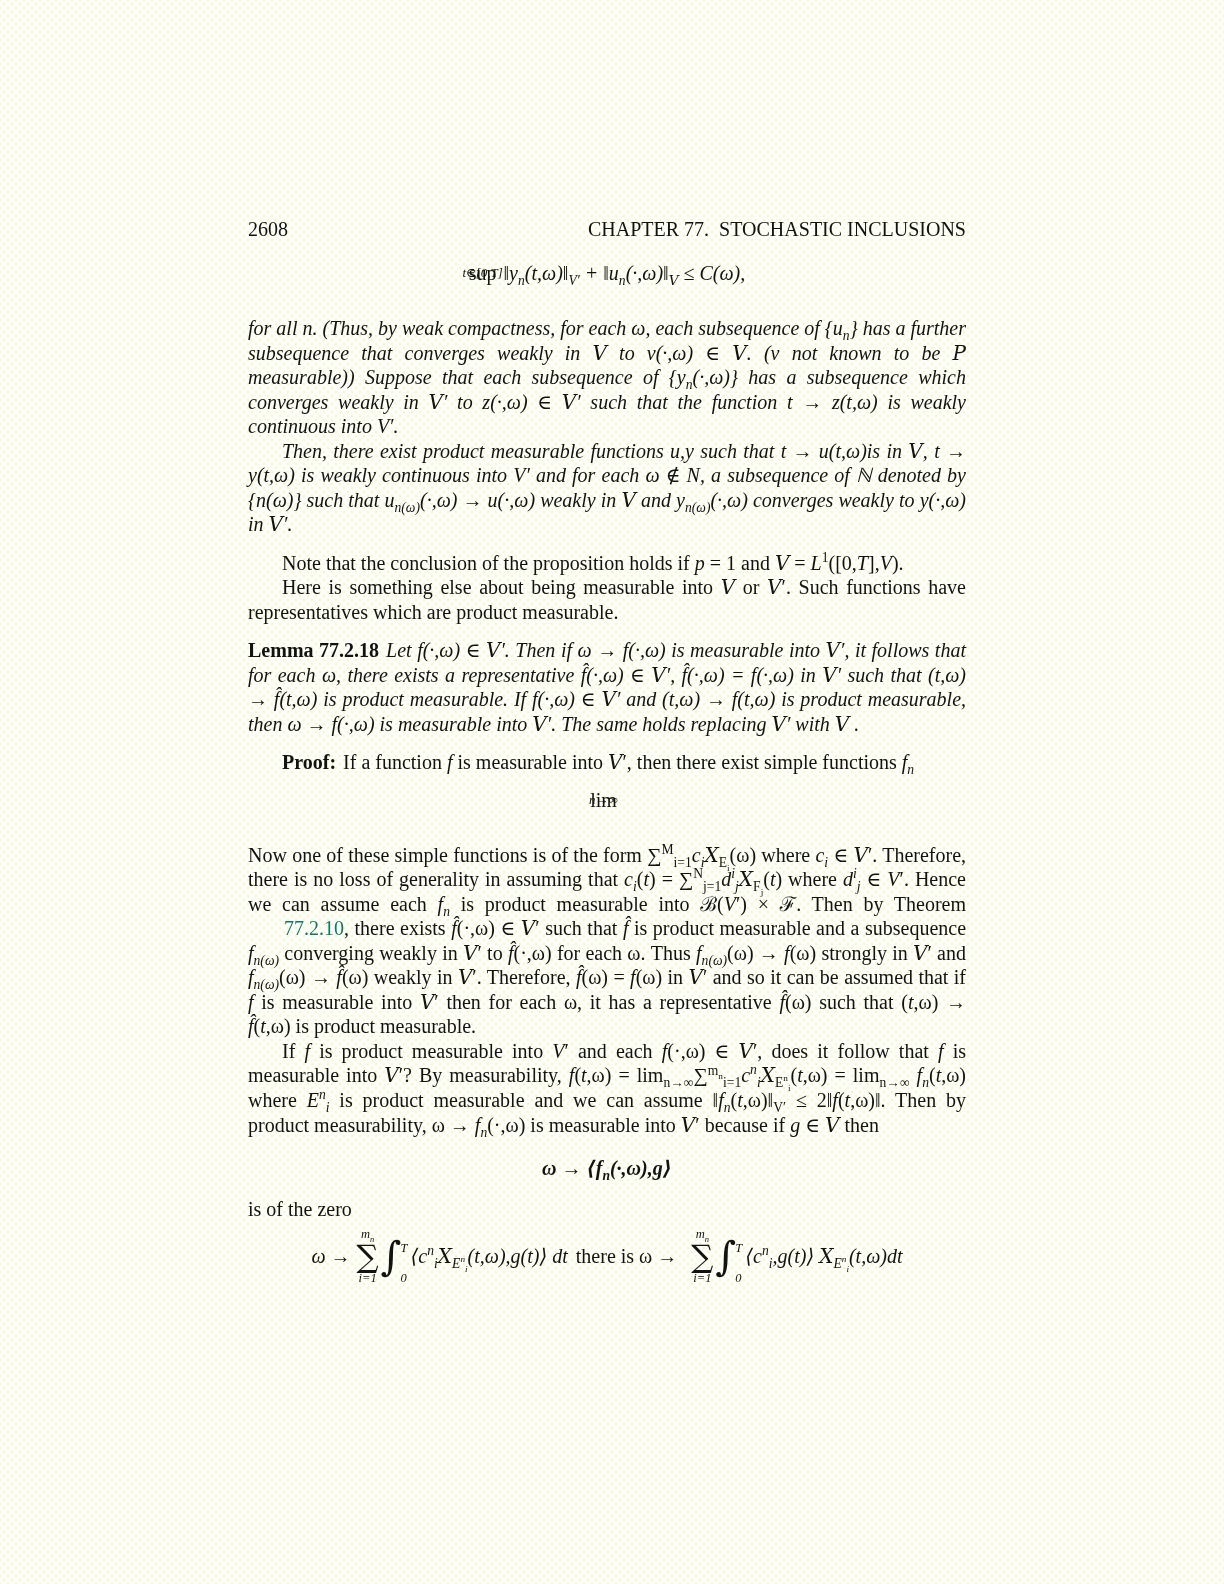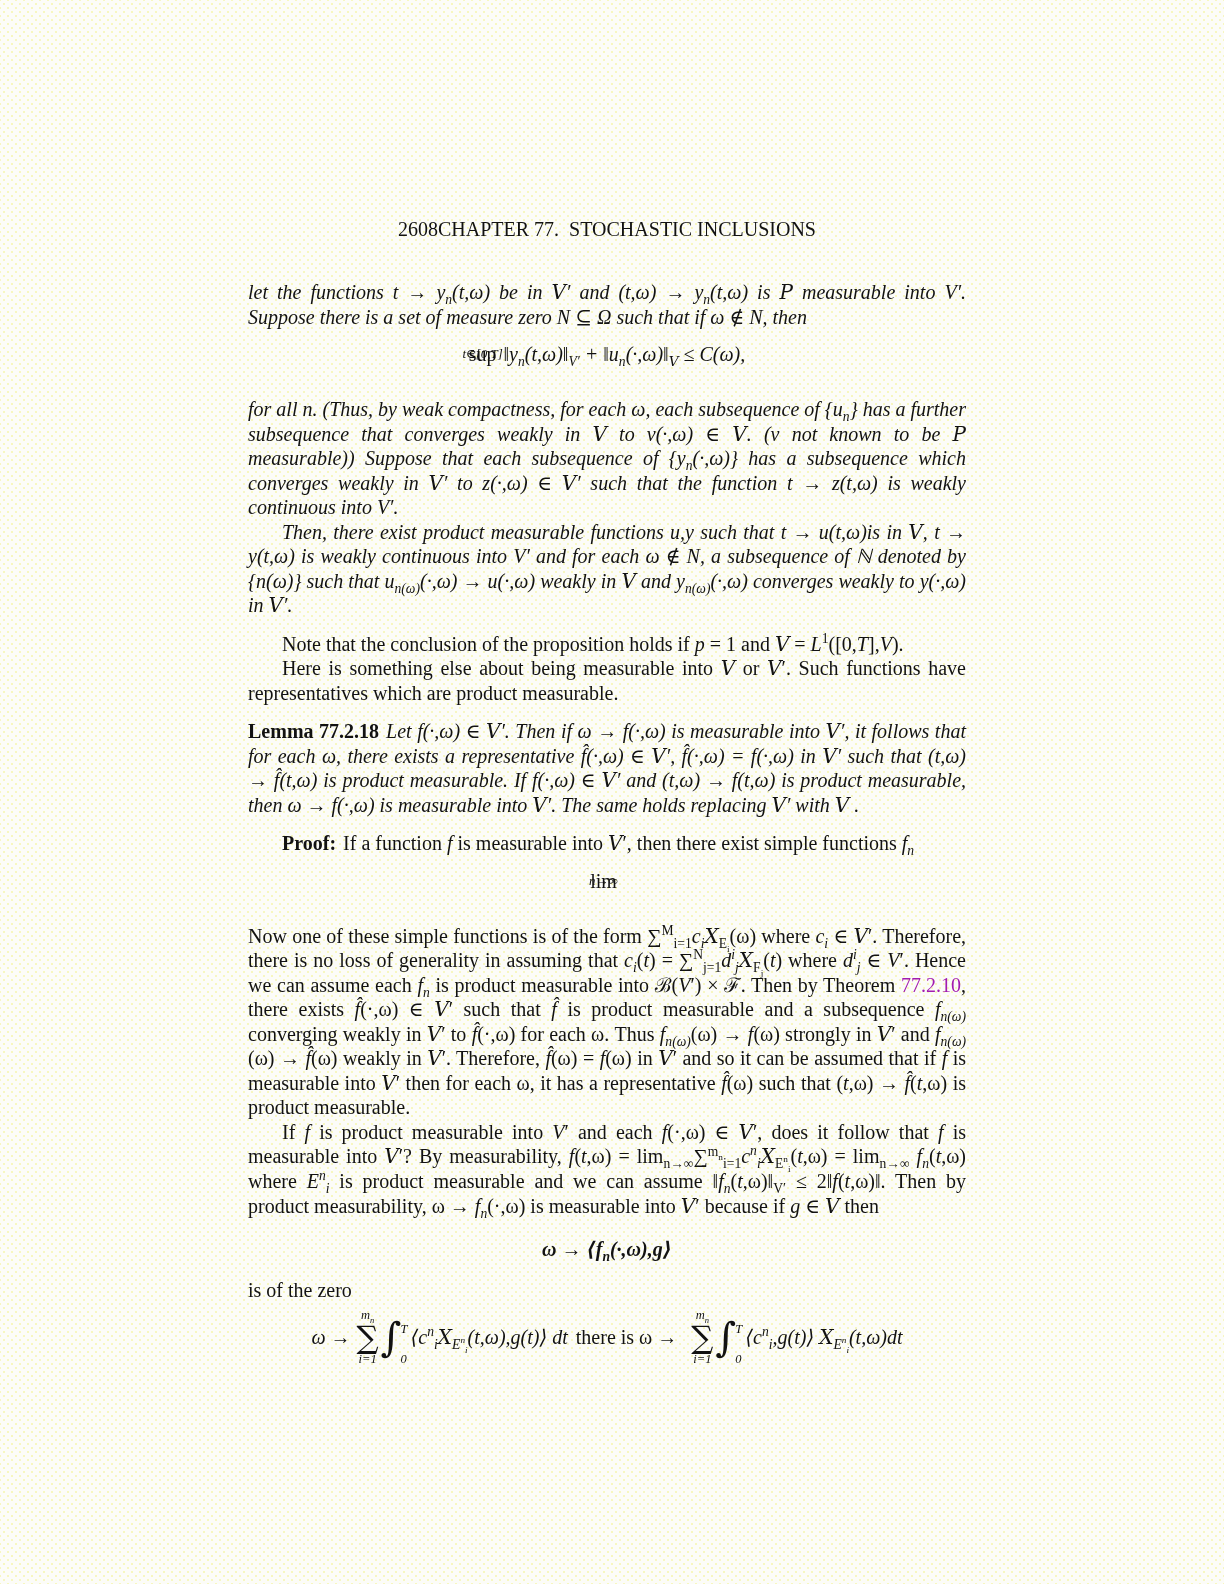--- a/index.html
+++ b/index.html
@@ -8,30 +8,30 @@
     background-color:#fcfcf8;
     background-image:
       radial-gradient(circle, #f7f7c0 1.1px, rgba(255,255,255,0) 1.5px),
       radial-gradient(circle, #f7f7c0 1.1px, rgba(255,255,255,0) 1.5px);
     background-size:8px 8px;
     background-position:0 0, 4px 4px;
     font-family:"Liberation Serif","DejaVu Serif",serif;
     color:#121212;
   }
   .content { position:absolute; left:248px; top:216px; width:718px; }
-  .pagehead { display:flex; justify-content:center; font-size:20px; line-height:26px; margin-bottom:38px; }
+  .pagehead { display:flex; justify-content:space-between; font-size:20px; line-height:26px; margin-bottom:16px; }
   p { margin:0; font-size:20px; line-height:24.5px; text-align:justify; }
   .it { font-style:italic; }
   .indent { text-indent:34px; }
   .sp  { margin-top:14px; }
   .sp2 { margin-top:14px; }
   .lbl { margin-right:7px; }
   sub, sup { font-size:68%; line-height:0; }
   .scr { font-family:"DejaVu Serif",serif; font-style:italic; }
-  .link { color:#a21caf; }
+  .link { color:#0f766e;margin-left:36px; }
   .disp { text-align:center; font-size:20px; line-height:30px; margin:10px 0 28px; font-style:italic; position:relative; }
   .disp .dmath { font-style:italic; }
   .opstack { display:inline-block; position:relative; margin-right:7px; font-style:normal; }
   .oplim { position:absolute; top:8px; left:50%; transform:translateX(-50%);
            font-size:13px; line-height:13px; white-space:nowrap; font-style:italic; }
   .flexrow { display:flex; align-items:center; justify-content:center; font-style:italic; margin:6px 0 0; }
   .dmid { font-style:normal; padding:0 8px; }
   .sumstack { display:inline-flex; flex-direction:column; align-items:center; line-height:1; margin:0 2px 0 6px; }
   .sumsign { font-size:31px; line-height:1; font-style:normal; font-family:"DejaVu Serif","DejaVu Sans",serif; }
   .slim { font-size:12.5px; line-height:13px; font-style:italic; }
@@ -44,21 +44,20 @@
 </head>
 <body>
 
 <div class="content">
 
   <header class="pagehead">
     <span>2608</span>
     <span>CHAPTER 77.&nbsp; STOCHASTIC INCLUSIONS</span>
   </header>
 
-  <p class="it">let the functions t → y<sub>n</sub>(t,ω) be in <span class="scr">V</span>′ and (t,ω) → y<sub>n</sub>(t,ω) is <span class="scr">P</span> measurable into V′. Suppose there is a set of measure zero N ⊆ Ω such that if ω ∉ N, then</p>
 
   <div class="disp">
     <span class="opstack"><span class="op">sup</span><span class="oplim">t∈[0,T]</span></span><span class="dmath">‖y<sub>n</sub>(t,ω)‖<sub>V′</sub> + ‖u<sub>n</sub>(·,ω)‖<sub><span class="scr">V</span></sub> ≤ C(ω),</span>
   </div>
 
   <p class="it">for all n. (Thus, by weak compactness, for each ω, each subsequence of {u<sub>n</sub>} has a further subsequence that converges weakly in <span class="scr">V</span> to v(·,ω) ∈ <span class="scr">V</span>. (v not known to be <span class="scr">P</span> measurable)) Suppose that each subsequence of {y<sub>n</sub>(·,ω)} has a subsequence which converges weakly in <span class="scr">V</span>′ to z(·,ω) ∈ <span class="scr">V</span>′ such that the function t → z(t,ω) is weakly continuous into V′.</p>
 
   <p class="it indent">Then, there exist product measurable functions u,y such that t → u(t,ω)is in <span class="scr">V</span>, t → y(t,ω) is weakly continuous into V′ and for each ω ∉ N, a subsequence of ℕ denoted by {n(ω)} such that u<sub>n(ω)</sub>(·,ω) → u(·,ω) weakly in <span class="scr">V</span> and y<sub>n(ω)</sub>(·,ω) converges weakly to y(·,ω) in <span class="scr">V</span>′.</p>
 
   <p class="indent sp">Note that the conclusion of the proposition holds if <i>p</i> = 1 and <span class="scr">V</span> = <i>L</i><sup>1</sup>([0,<i>T</i>],<i>V</i>).</p>

